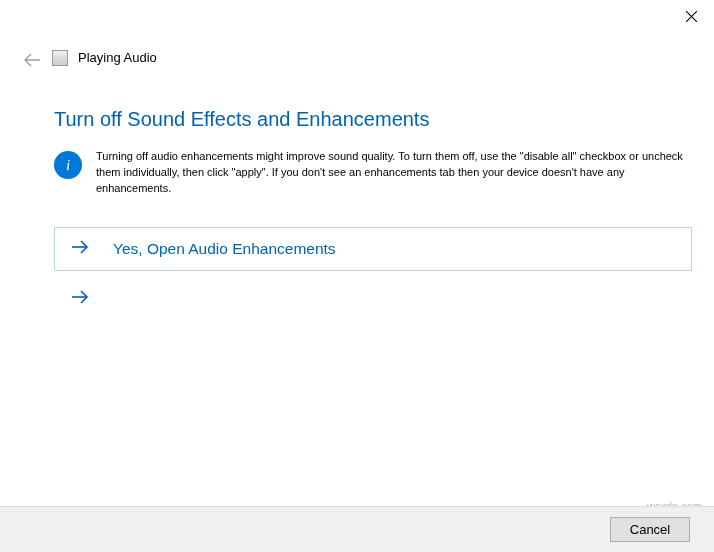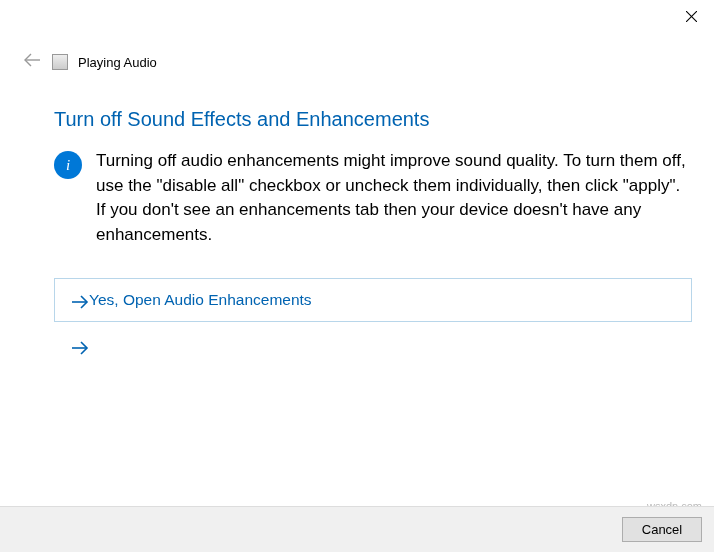--- a/index.html
+++ b/index.html
@@ -28,21 +28,21 @@
       align-items: center;
       justify-content: center;
       cursor: pointer;
     }
     .close-btn svg {
       width: 11px;
       height: 11px;
     }
     .header {
       display: flex;
-      align-items: flex-end;
+      align-items: flex-start;
       padding: 10px 30px 10px 22px;
       gap: 10px;
     }
     .back-arrow {
       width: 20px;
       height: 20px;
       display: flex;
       align-items: center;
       justify-content: center;
       color: #888;
@@ -82,28 +82,28 @@
       display: flex;
       align-items: center;
       justify-content: center;
       font-style: italic;
       font-family: Georgia, serif;
       font-size: 15px;
       flex-shrink: 0;
       margin-top: 2px;
     }
     .info-text {
-      font-size: 17px;
+      font-size: 11px;
       color: #000;
       line-height: 1.45;
     }
     .option {
       display: flex;
-      align-items: flex-end;
-      gap: 0;
+      align-items: flex-start;
+      gap: 24px;
       padding: 12px 16px;
       font-size: 15.5px;
       color: #0063B1;
       cursor: pointer;
       border: 1px solid transparent;
       margin-bottom: 6px;
     }
     .option.outlined {
       border: 1px solid #b8d6ea;
     }
@@ -113,21 +113,21 @@
       display: flex;
       align-items: center;
     }
     .footer {
       position: absolute;
       bottom: 0;
       left: 0;
       right: 0;
       background: #f0f0f0;
       border-top: 1px solid #ddd;
-      padding: 10px 12px;
+      padding: 10px 24px;
       display: flex;
       justify-content: flex-end;
     }
     .cancel-btn {
       min-width: 80px;
       height: 25px;
       background: #e1e1e1;
       border: 1px solid #adadad;
       font-size: 13px;
       font-family: inherit;

